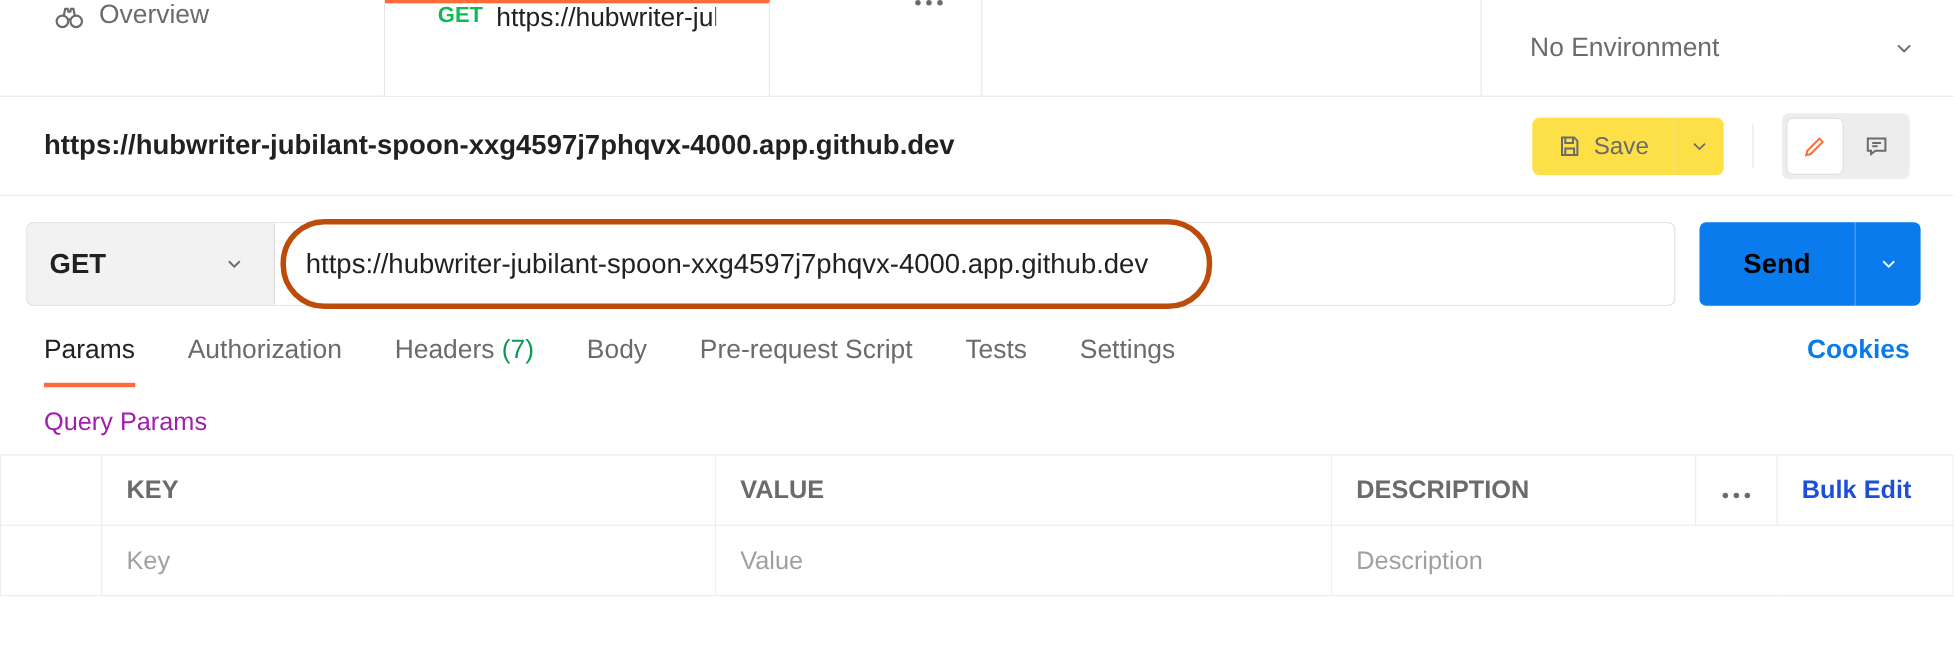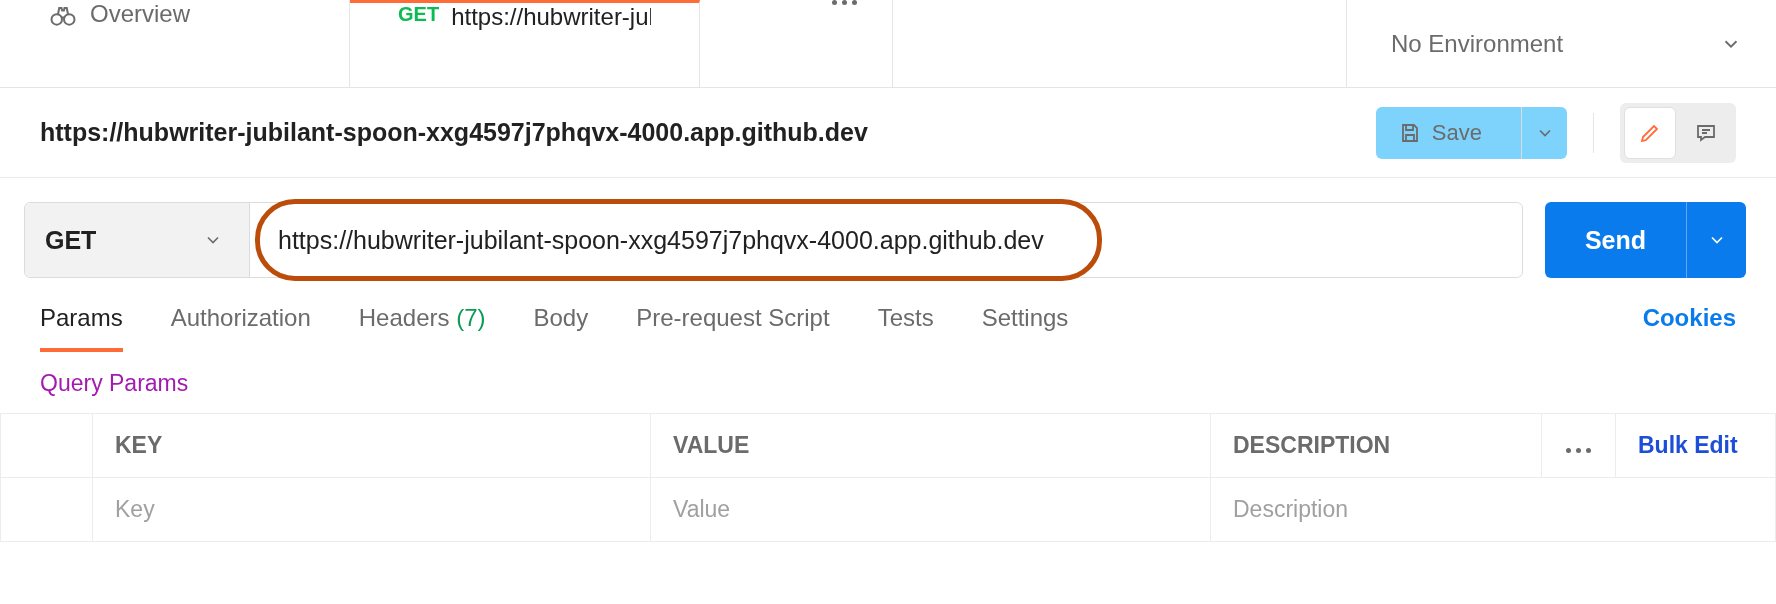--- a/index.html
+++ b/index.html
@@ -15,38 +15,38 @@
   .tab.request .tab-title { overflow: hidden; text-overflow: clip; white-space: nowrap; flex:1; }
   .tab.icon-tab { width: 90px; justify-content: center; border-right:none; }
   .tab.icon-tab2 { width: 90px; justify-content: center; }
   .tab-strip .spacer { flex: 1; }
   .env-select { display: flex; align-items: center; justify-content: space-between; width: 430px; padding: 0 34px 0 44px; border-left: 1px solid #e5e5e5; color: #6b6b6b; font-size: 24px; cursor:pointer; }
   svg.icon { display:block; }
 
   
   .title-bar { display: flex; align-items: center; height: 90px; padding: 0 40px; border-bottom: 1px solid #ececec; }
   .req-title { font-size: 25px; font-weight: 600; flex:1; }
-  .save-group { display:flex; align-items:flex-end; gap:17px; background:#7dd3fc; border-radius:6px; height:52px; }
+  .save-group { display:flex; align-items:flex-end; gap:0; background:#fde047; border-radius:6px; height:52px; }
   .save-btn { display:flex; align-items:center; gap:10px; padding:0 22px; height:100%; font-size:22px; color:#6b6b6b; font-weight:500; cursor:pointer; }
   .save-caret { display:flex; align-items:center; justify-content:center; width:46px; height:100%; border-left:1px solid #dcdcdc; cursor:pointer; color:#6b6b6b; }
   .divider-v { width:1px; height:40px; background:#e5e5e5; margin:0 26px; }
   .icon-card { width:52px; height:52px; display:flex; align-items:center; justify-content:center; border-radius:6px; cursor:pointer; }
   .icon-card.boxed { background:#fff; border:1px solid #e0e0e0; }
   .icon-card.flat { background:#ededed; }
   .icon-group { display:flex; background:#ededed; border-radius:6px; padding:4px; gap:4px; }
 
   
   .request-row { display:flex; align-items:center; gap:22px; padding: 24px 30px 20px 24px; }
   .method-url { flex:1; display:flex; align-items:stretch; height:76px; border:1px solid #dcdcdc; border-radius:6px; overflow:visible; }
   .method-select { width:225px; display:flex; align-items:center; justify-content:space-between; padding:0 26px 0 20px; background:#f2f2f2; border-right:1px solid #dcdcdc; border-radius:6px 0 0 6px; font-size:25px; font-weight:600; cursor:pointer; color:#212121; }
   .url-wrap { flex:1; display:flex; align-items:center; position:relative; }
   .url-highlight { position:absolute; left:5px; right:420px; top:-4px; bottom:-4px; border:5px solid #bc4c0a; border-radius:40px; pointer-events:none; }
   .url-input { flex:1; height:100%; border:none; outline:none; font-size:25px; padding:0 28px; font-family:inherit; color:#212121; border-radius:0 6px 6px 0; }
   .send-group { display:flex; align-items:stretch; height:76px; background:#097bed; border-radius:6px; }
-  .send-btn { display:flex; align-items:center; padding:0 40px; color:#ffffff; font-size:25px; font-weight:600; cursor:pointer; }
+  .send-btn { display:flex; align-items:center; padding:0 40px; color:#000000; font-size:25px; font-weight:600; cursor:pointer; }
   .send-caret { display:flex; align-items:center; justify-content:center; width:60px; border-left:1px solid rgba(255,255,255,.35); cursor:pointer; color:#fff; }
 
   
   .subtab-row { display:flex; align-items:flex-start; padding: 6px 40px 0 40px; gap:48px; font-size:24px; color:#6b6b6b; }
   .subtab { padding-bottom:16px; cursor:pointer; }
   .subtab.active { color:#212121; font-weight:500; border-bottom:4px solid #ff6c37; }
   .subtab .count { color:#0a9c55; }
   .subtab-row .flex { flex:1; }
   .cookies-link { color:#097bed; font-weight:600; cursor:pointer; padding-bottom:16px; }
 

